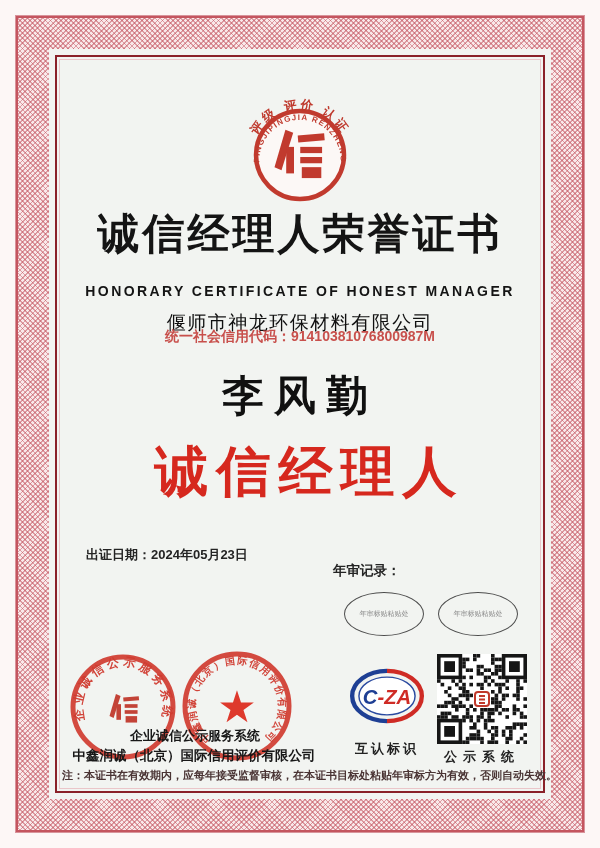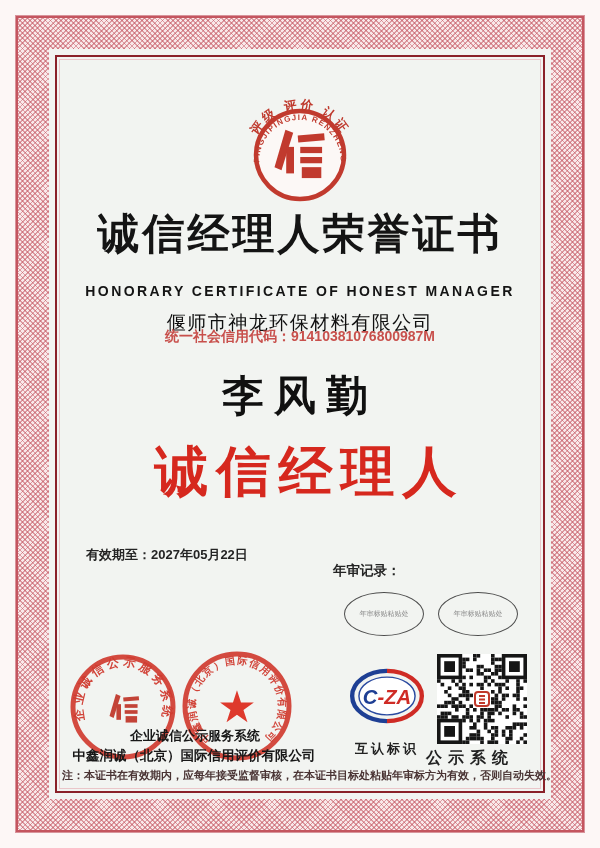--- a/index.html
+++ b/index.html
@@ -48,21 +48,21 @@
   .seal2{left:176px;top:645px;width:122px;height:122px;z-index:2;}
   .caption1{left:70px;width:250px;top:727px;text-align:center;font-size:13px;font-weight:bold;
             color:#181818;z-index:6;white-space:nowrap;}
   .caption2{left:44px;width:300px;top:747px;text-align:center;font-size:13.5px;font-weight:bold;
             color:#181818;z-index:6;white-space:nowrap;}
 
   .cza{left:346px;top:666px;width:82px;height:60px;}
   .cza-caption{left:344px;width:86px;top:740px;text-align:center;font-size:13px;font-weight:bold;
                letter-spacing:3px;color:#222222;white-space:nowrap;}
   .qr{left:437px;top:654px;width:90px;height:90px;}
-  .qr-caption{left:426px;width:112px;top:748px;text-align:left;font-size:16px;font-weight:bold;
+  .qr-caption{left:426px;width:112px;top:748px;text-align:center;font-size:13px;font-weight:bold;
               letter-spacing:6px;color:#222222;white-space:nowrap;}
 
   .note{left:62px;right:62px;top:768px;text-align:center;font-size:11px;font-weight:bold;
         color:#4a3434;white-space:nowrap;}
 </style>
 </head>
 <body>
 
 <div class="page">
 
@@ -99,21 +99,21 @@
 
   <div class="abs center company">偃师市神龙环保材料有限公司</div>
   <div class="abs center uscc">
     <span>统一社会信用代码：</span><span>91410381076800987M</span>
   </div>
   <div class="abs center person">李风勤</div>
   <div class="abs center honor">诚信经理人</div>
 
   <div class="abs details">
     <div class="row">
-      <span>有效期至：</span><span>2027年05月22日</span>
+      <span>出证日期：</span><span>2024年05月23日</span>
     </div>
   </div>
 
   <div class="abs annual-label">年审记录：</div>
   <div class="abs sticker sticker1">年审标贴粘贴处</div>
   <div class="abs sticker sticker2">年审标贴粘贴处</div>
 
   <svg class="abs seal1" viewBox="0 0 118 118">
     <defs>
         <path id="s1arc" d="M 30.3 87.4 A 40.6 40.6 0 1 1 87.7 87.4" fill="none"></path>

